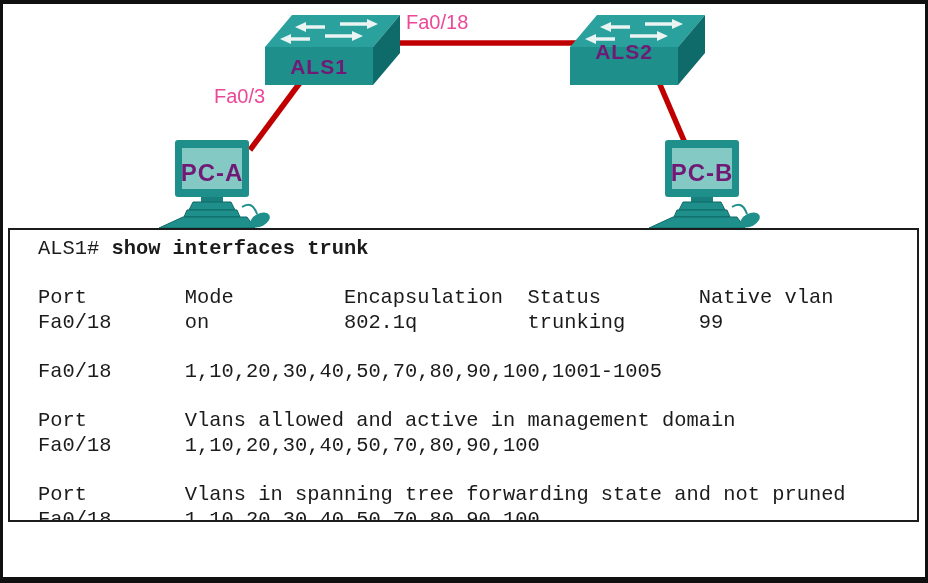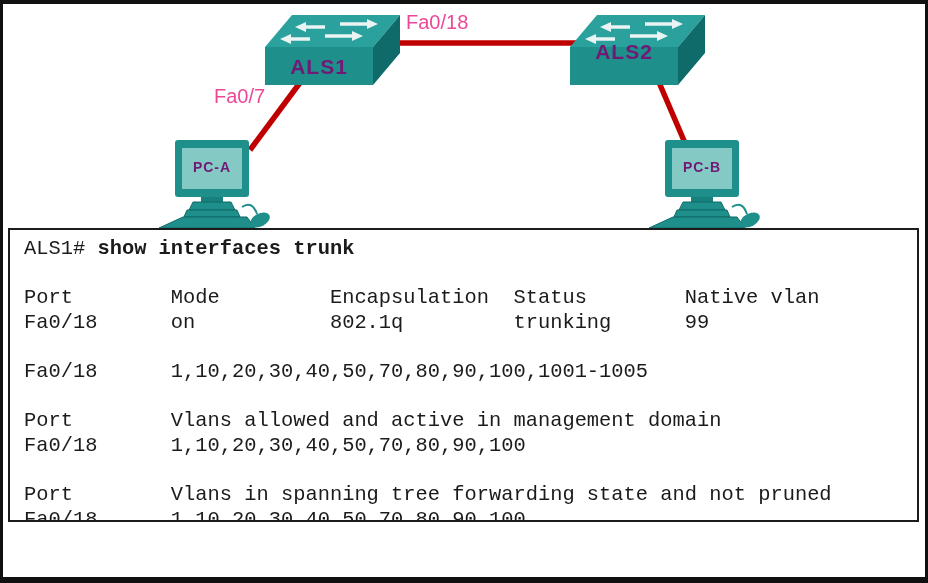--- a/index.html
+++ b/index.html
@@ -4,24 +4,24 @@
 <style>
   html,body{margin:0;padding:0;background:#ffffff;}
   .page{position:relative;width:928px;height:583px;background:#ffffff;overflow:hidden;
         font-family:"Liberation Sans", sans-serif;}
   .frame{position:absolute;inset:0;border:3px solid #101010;border-top-width:4px;
          border-bottom-width:6px;pointer-events:none;z-index:50;}
   .diagram{position:absolute;left:0;top:0;width:928px;height:228px;}
   .topo-svg{position:absolute;left:0;top:0;}
   .dev-label{position:absolute;color:#701a75;font-weight:bold;text-align:center;z-index:5;}
   .sw-label{width:108px;font-size:21px;letter-spacing:1px;}
-  .pc-label{width:74px;font-size:14px;letter-spacing:1px;}
+  .pc-label{width:74px;font-size:24px;letter-spacing:1px;}
   .port-label{position:absolute;color:#ec4899;font-size:20px;z-index:5;}
   .terminal{position:absolute;left:8px;top:228px;width:911px;height:294px;box-sizing:border-box;
-            border:2px solid #1c1c1c;background:#ffffff;padding:7px 0 0 14px;overflow:hidden;}
+            border:2px solid #1c1c1c;background:#ffffff;padding:7px 0 0 28px;overflow:hidden;}
   .t-line{height:24.6px;line-height:24.6px;white-space:pre;color:#1b1b1b;
           font-family:"Liberation Mono","DejaVu Sans Mono",monospace;font-size:20.4px;}
   .t-cmd{font-weight:bold;}
 </style>
 </head>
 <body>
 
 <div class="page">
   <div class="frame"></div>
 
@@ -65,21 +65,21 @@
       <use href="#switch-shape" x="570" y="15"></use>
       <use href="#pc-shape" x="175" y="140"></use>
       <use href="#pc-shape" x="665" y="140"></use>
     </svg>
 
     <div class="dev-label sw-label" style="left:265px;top:55px;">ALS1</div>
     <div class="dev-label sw-label" style="left:570px;top:40px;">ALS2</div>
     <div class="dev-label pc-label" style="left:175px;top:159px;">PC-A</div>
     <div class="dev-label pc-label" style="left:665px;top:159px;">PC-B</div>
     <div class="port-label" style="left:406px;top:11px;">Fa0/18</div>
-    <div class="port-label" style="left:214px;top:85px;">Fa0/7</div>
+    <div class="port-label" style="left:214px;top:85px;">Fa0/3</div>
   </div>
 
   <div class="terminal">
     <div class="t-line"><span>ALS1# </span><span class="t-cmd">show interfaces trunk</span></div>
     <div class="t-line"></div>
     <div class="t-line">Port        Mode         Encapsulation  Status        Native vlan</div>
     <div class="t-line">Fa0/18      on           802.1q         trunking      99</div>
     <div class="t-line"></div>
     <div class="t-line">Fa0/18      1,10,20,30,40,50,70,80,90,100,1001-1005</div>
     <div class="t-line"></div>

